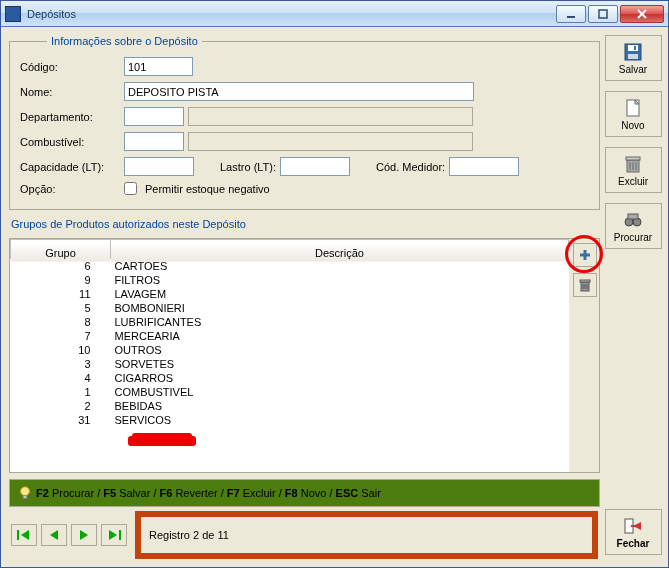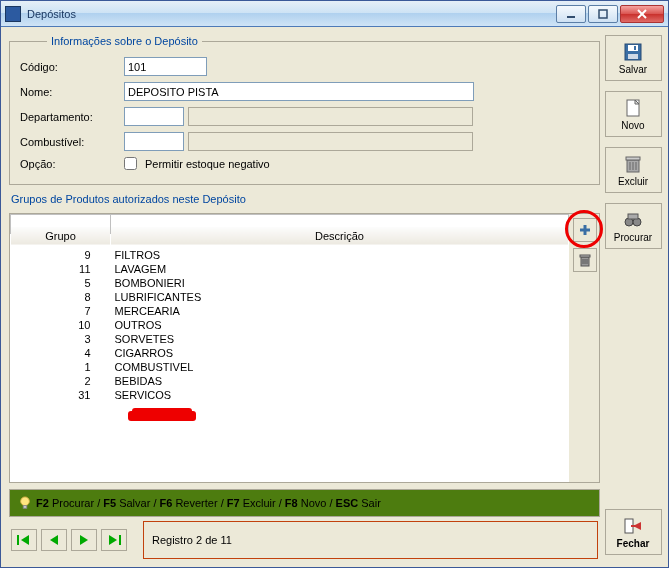--- a/index.html
+++ b/index.html
@@ -30,40 +30,40 @@
 
 .side-btn { width: 57px; height: 46px; border: 1px solid #aca899; background: #ece9d8; display: flex; flex-direction: column; align-items: center; justify-content: center; gap: 2px; cursor: pointer; }
 .side-btn span.lbl-btn { font-size: 10px; text-decoration: underline; text-decoration-color: transparent; }
 
 .fechar-wrap { margin-top: auto; margin-bottom: 4px; font-weight: bold; }
 
 .groups-label { color: #0046a0; margin: 2px 0 2px 2px; }
 .table-area { border: 1px solid #aca899; background: #fff; flex: 1; min-height: 200px; position: relative; display: flex; }
 .grid-scroll { flex: 1; overflow: auto; }
 .grid { width: 100%; border-collapse: collapse; }
-.grid th { background: linear-gradient(#fdfdfd,#ece9e0); border: 1px solid #c0c0c0; font-weight: normal; padding: 3px 4px; color: #000; position: sticky; top: 12px; }
+.grid th { background: linear-gradient(#fdfdfd,#ece9e0); border: 1px solid #c0c0c0; font-weight: normal; padding: 3px 4px; color: #000; position: sticky; top: 4px; }
 .grid td { padding: 1px 4px; color: #000; }
 .grid td.gcol { text-align: right; width: 70px; padding-right: 20px; }
 .side-icons { width: 30px; display: flex; flex-direction: column; align-items: center; padding-top: 4px; gap: 6px; border-left: 1px solid #ece9d8; background: #ece9d8; }
 .icon-btn { width: 24px; height: 24px; border: 1px solid #aca899; background: #ece9d8; display: flex; align-items: center; justify-content: center; cursor: pointer; position: relative; }
 
 .red-circle { position: absolute; width: 38px; height: 38px; border: 3px solid #e00; border-radius: 50%; pointer-events: none; }
 .red-scribble { position: absolute; width: 68px; height: 10px; background: #e00; border-radius: 3px; pointer-events: none; }
 .red-scribble::before, .red-scribble::after { content: ''; position: absolute; background: #e00; border-radius: 3px; }
 .red-scribble::before { width: 60px; height: 6px; top: -3px; left: 4px; }
 .red-scribble::after { width: 58px; height: 5px; top: 5px; left: 6px; }
 
 .status-bar { border: 1px solid #aca899; background: #4d7c0f; padding: 6px 8px; display: flex; align-items: center; gap: 4px; color: #000; }
 .bulb { width: 14px; height: 14px; }
 .status-bar b { font-weight: bold; }
 
 .nav-bar { display: flex; align-items: center; gap: 4px; padding: 4px 2px 0 2px; }
 .nav-btn { width: 26px; height: 22px; border: 1px solid #aca899; background: #ece9d8; display: flex; align-items: center; justify-content: center; cursor: pointer; }
 .nav-btn svg { display: block; }
-.rec-label { margin-left: 12px; color: #000; background: #ece9d8; border: 1px solid #c2410c; padding: 12px 8px; flex: 1; }
+.rec-label { margin-left: 4px; color: #000; background: #ece9d8; border: 6px solid #c2410c; padding: 12px 8px; flex: 1; }
 
 .bottom-wrap { display: flex; flex-direction: column; }
 </style>
 </head>
 <body>
 
 <div class="window">
   <div class="titlebar">
     <div class="app-icon"></div>
     <div class="title">Depósitos</div>
@@ -87,35 +87,45 @@
     </div>
   </div>
 
   <div class="client">
     <div class="main-col">
       <fieldset>
         <legend>Informações sobre o Depósito</legend>
 
         <div class="row">
           <div class="lbl">Código:</div>
-          <input type="text" style="width: 83px;" value="101">
+          <input type="text" style="width: 69px;" value="101">
         </div>
         <div class="row">
           <div class="lbl">Nome:</div>
           <input type="text" style="width: 350px;" value="DEPOSITO PISTA">
         </div>
         <div class="row">
           <div class="lbl">Departamento:</div>
           <input type="text" style="width: 60px;">
           <input type="text" readonly="" style="width: 285px;">
         </div>
         <div class="row">
           <div class="lbl">Combustível:</div>
           <input type="text" style="width: 60px;">
           <input type="text" readonly="" style="width: 285px;">
+        </div>
+        <div class="row">
+          <div class="lbl">Capacidade (LT):</div>
+          <input type="text" style="width: 70px;">
+          <div style="width:18px"></div>
+          <div>Lastro (LT):</div>
+          <input type="text" style="width: 70px;">
+          <div style="width:18px"></div>
+          <div>Cód. Medidor:</div>
+          <input type="text" style="width: 70px;">
         </div>
         <div class="row">
           <div class="lbl">Opção:</div>
           <input type="checkbox" class="chk" style="">
           <span>Permitir estoque negativo</span>
         </div>
       </fieldset>
 
       <div class="groups-label">Grupos de Produtos autorizados neste Depósito</div>
 

